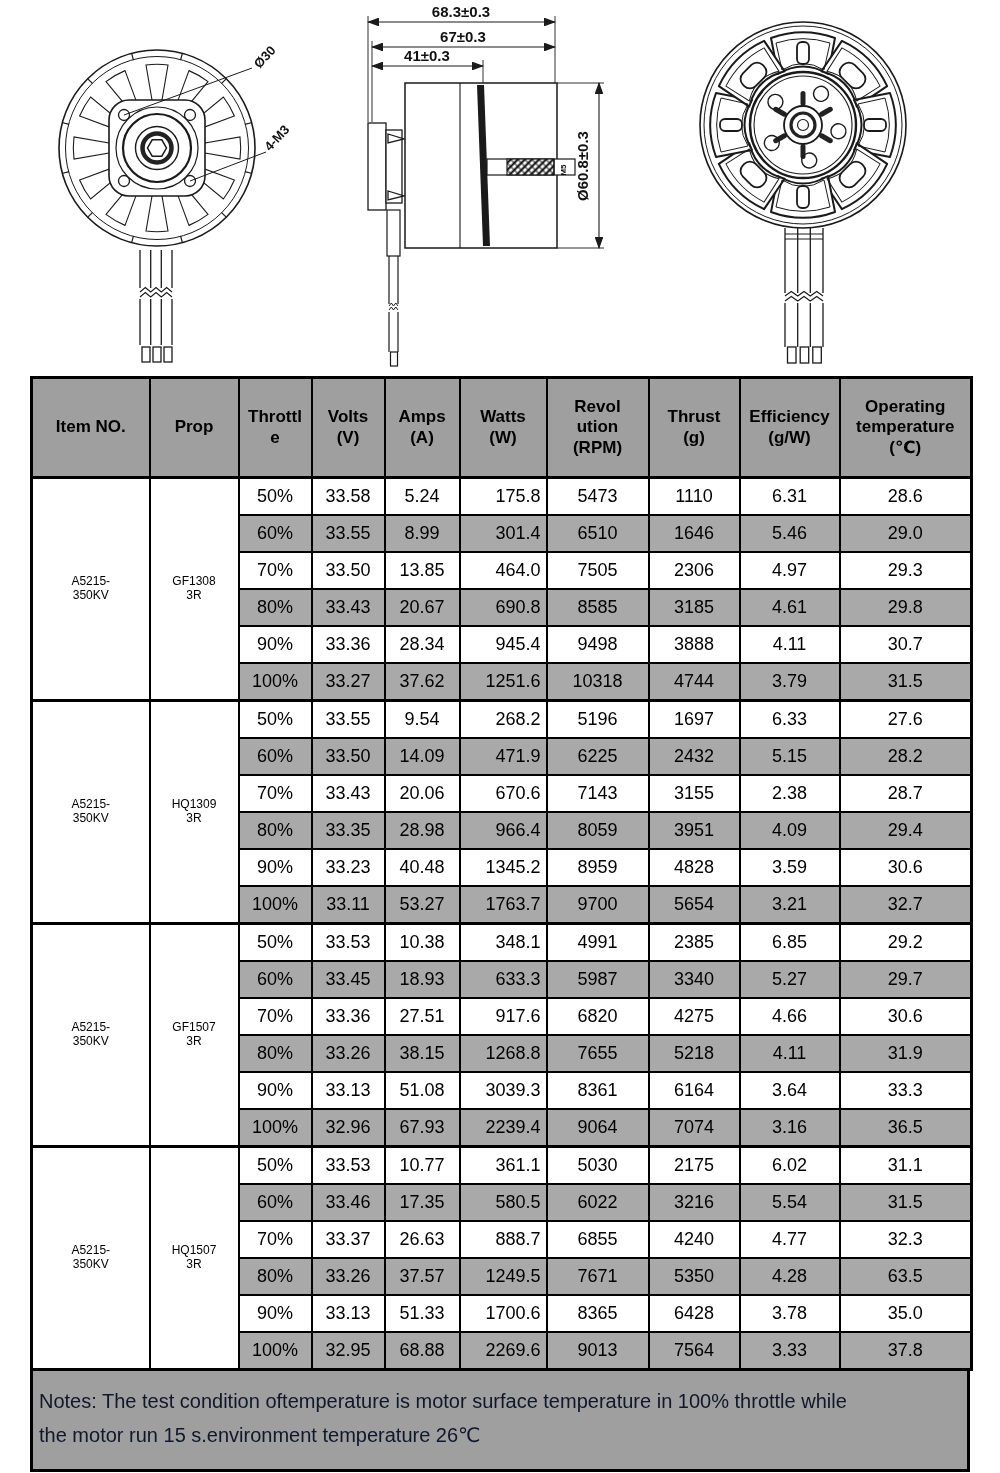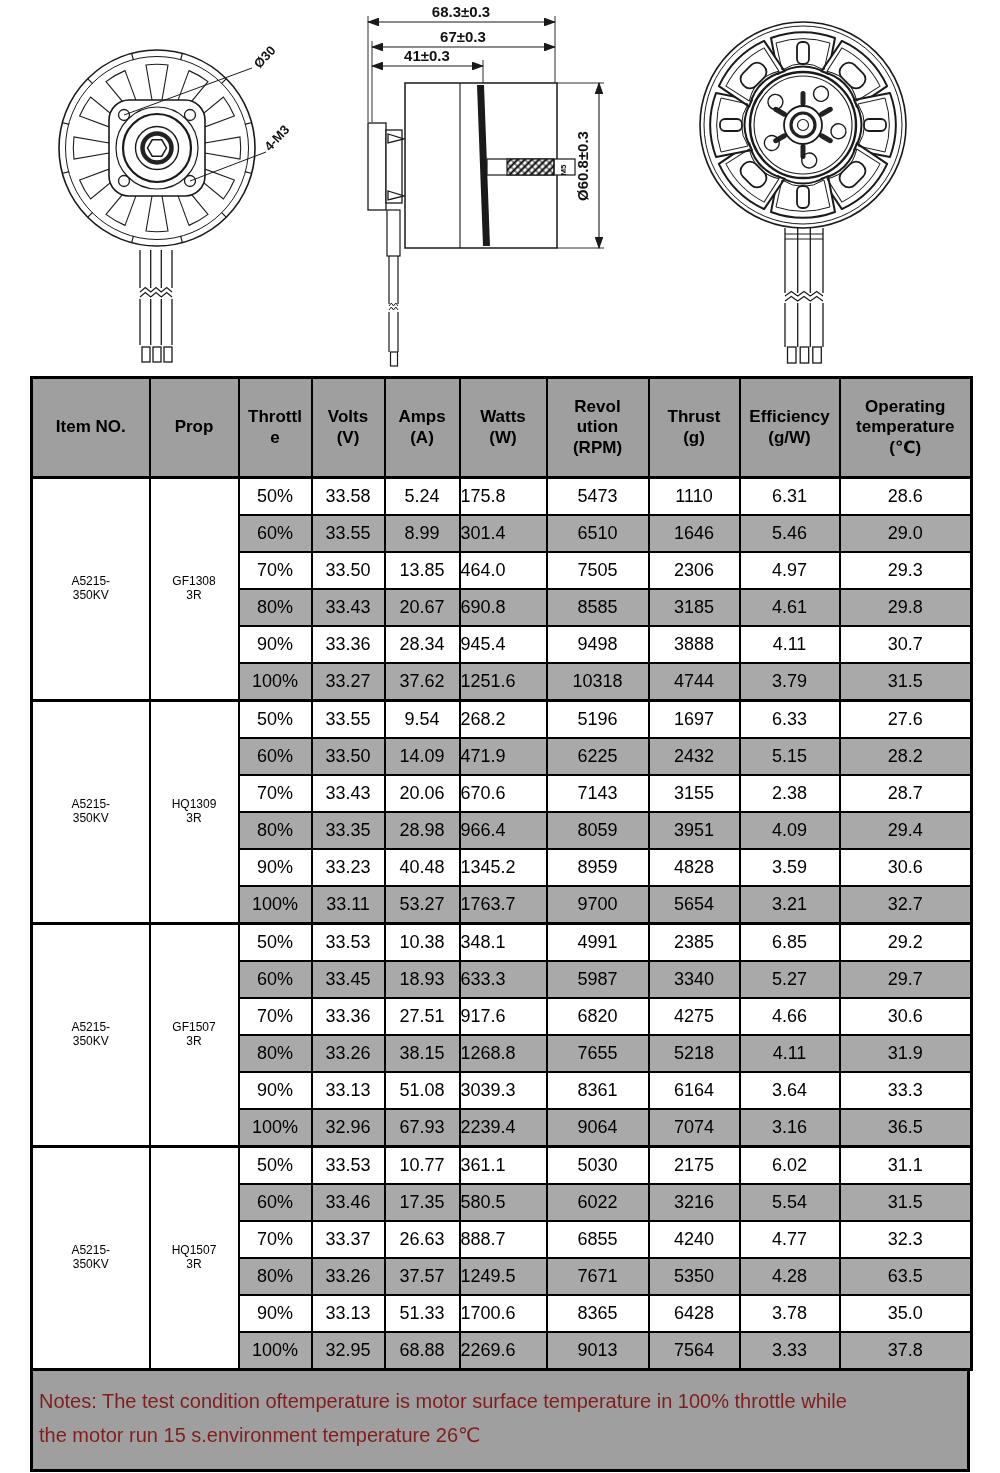--- a/index.html
+++ b/index.html
@@ -18,29 +18,29 @@
   .spec th, .spec td { border:2px solid #000; white-space:pre-line; overflow:hidden; }
   .spec th {
     background:#9f9f9f; font-size:17px; font-weight:bold;
     height:93px; line-height:1.2; padding:2px 1px; text-align:center;
     vertical-align:middle; border-bottom:3px solid #000;
   }
   .spec td {
     font-size:18px; height:35px; text-align:center; vertical-align:middle;
     padding:0; background:#ffffff; line-height:1.15;
   }
-  .spec td.wa { text-align:left; padding-right:5px; }
+  .spec td.wa { text-align:right; padding-right:5px; }
   .spec tr.g td { background:#a9a9a9; }
   .spec td.mg { background:#ffffff; font-size:12px; }
   .spec tr.sb td { border-top:3px solid #000; }
   .notes {
     margin-left:30px; width:940px; box-sizing:border-box;
     background:#9f9f9f; border:3px solid #000; border-top:none;
     padding:13px 10px 17px 6px; font-size:20px; line-height:34px;
-    white-space:pre-line; color:#7f1d1d;
+    white-space:pre-line; color:#0f172a;
   }
 </style>
 </head>
 <body>
 
 <div class="drawings">
 
   <svg style="left:40px;top:38px" width="280" height="330" viewBox="0 0 280 330" fill="none" stroke="#1a1a1a">
     <circle cx="117" cy="110" r="98" stroke-width="1.6"></circle>
     <circle cx="117" cy="110" r="91.5" stroke-width="1"></circle>

